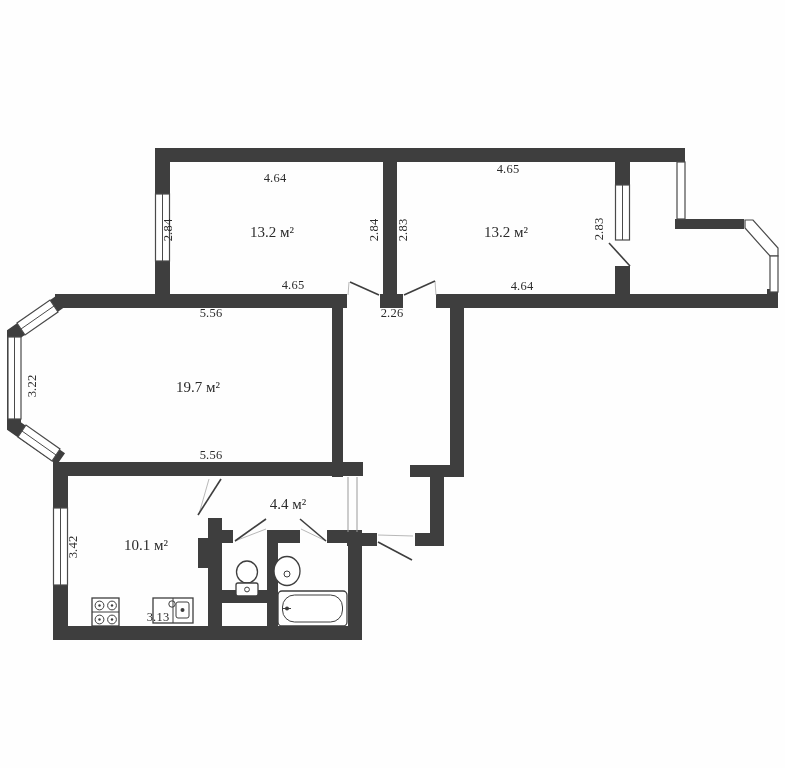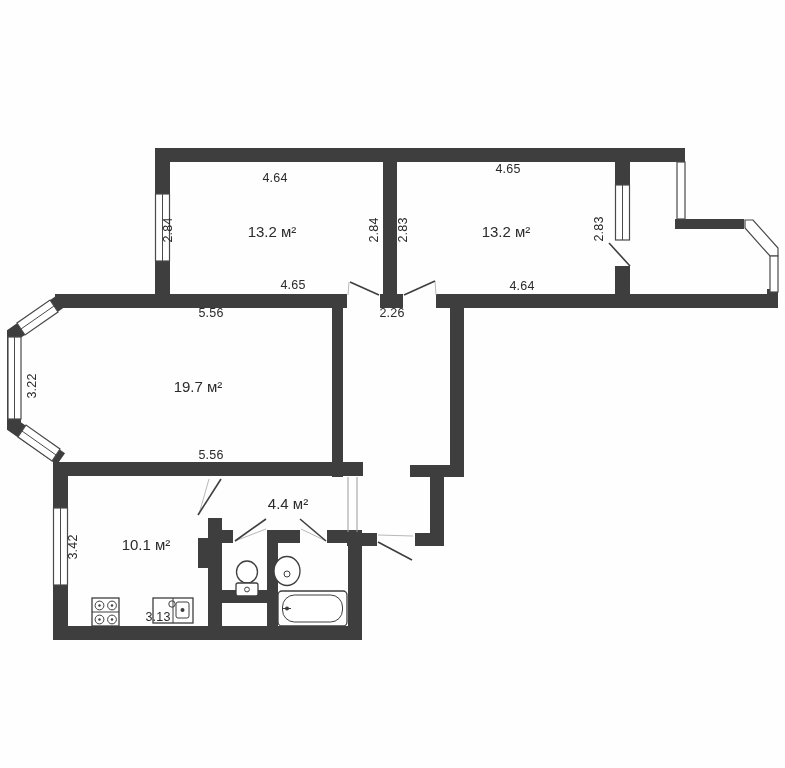--- a/index.html
+++ b/index.html
@@ -1,17 +1,17 @@
 <!DOCTYPE html>
 <html><head>
 <meta charset="utf-8">
 <style>
   html,body{margin:0;padding:0;background:#ffffff;}
   .stage{position:relative;width:785px;height:768px;background:#fefefe;overflow:hidden;
-         font-family:Liberation Sans, sans-serif;}
+         font-family:Liberation Serif, serif;}
   svg{position:absolute;left:0;top:0;}
   .wall{fill:#3e3e3e;stroke:none;}
   .win{fill:#ffffff;stroke:#4a4a4a;stroke-width:1.2;}
   .winline{stroke:#4a4a4a;stroke-width:1;fill:none;}
   .leaf{stroke:#3e3e3e;stroke-width:1.6;fill:none;}
   .swing{stroke:#b0b0b0;stroke-width:0.9;fill:none;}
   .jamb{stroke:#9a9a9a;stroke-width:1;fill:none;}
   .fix{fill:#ffffff;stroke:#3e3e3e;stroke-width:1.3;}
   .fixthin{fill:none;stroke:#3e3e3e;stroke-width:1;}
   text{fill:#2b2b2b;}

